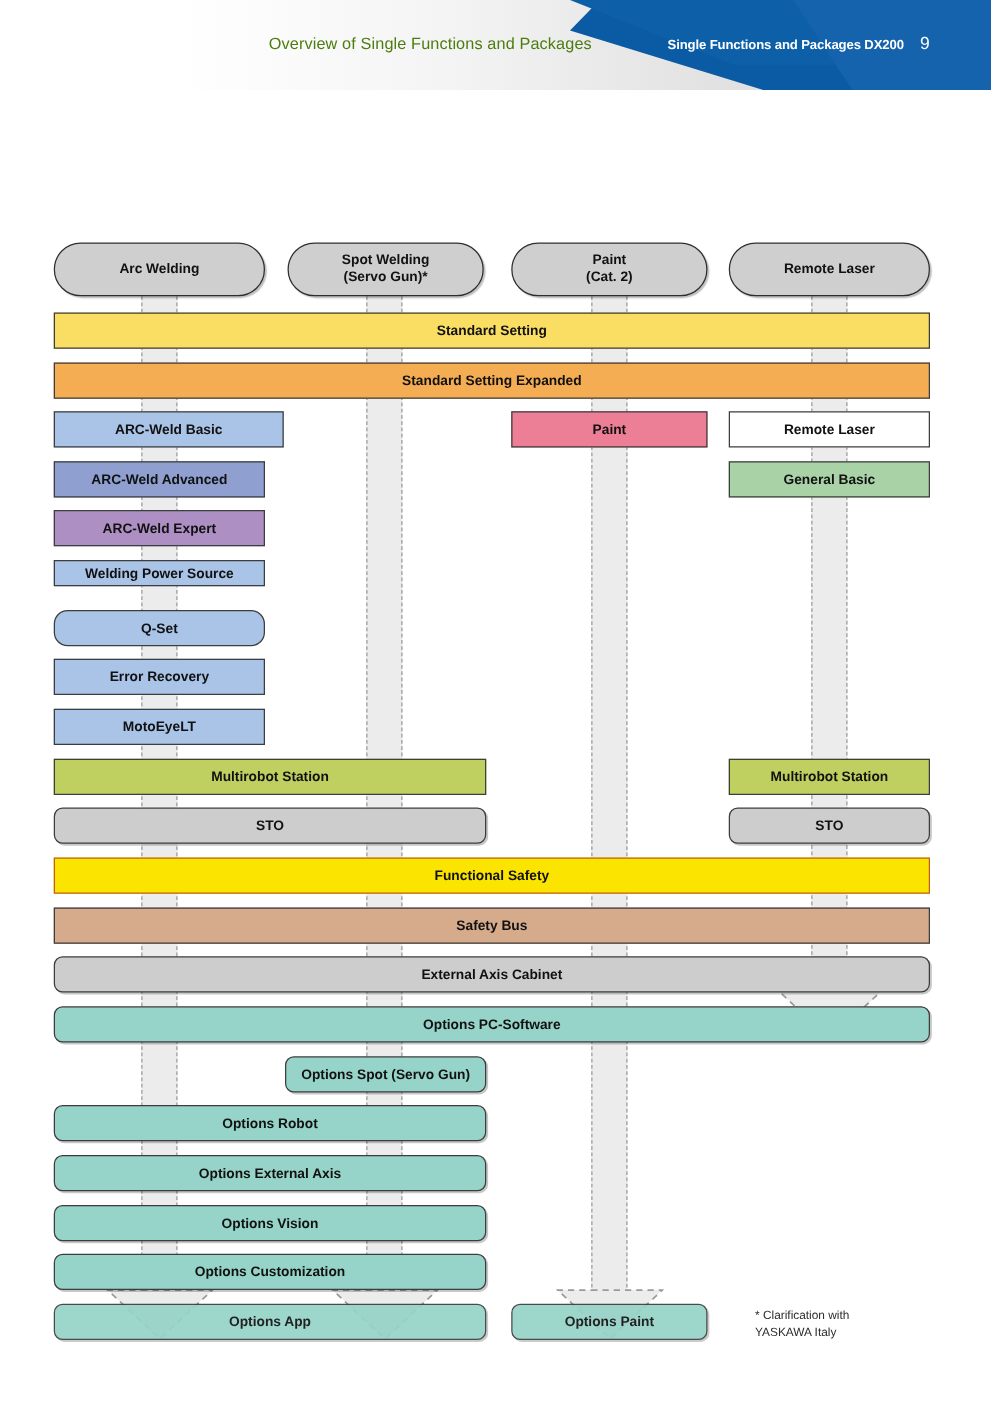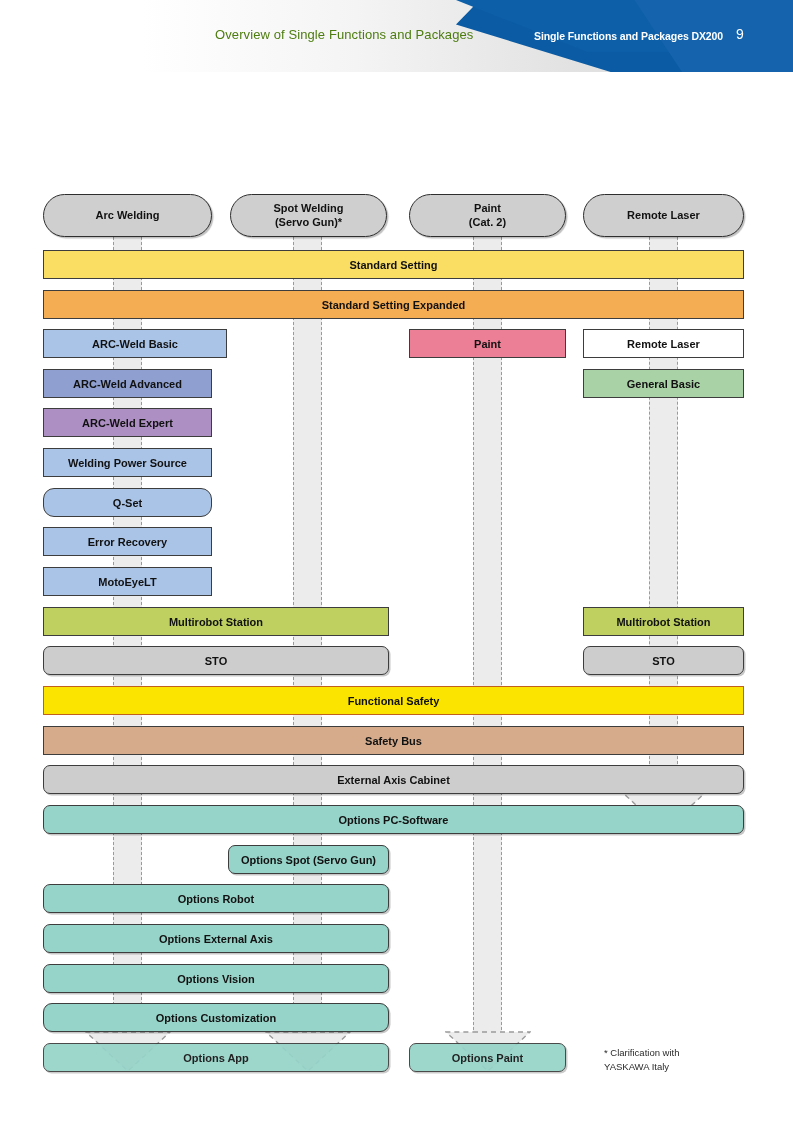--- a/index.html
+++ b/index.html
@@ -170,21 +170,21 @@
   <div class="node" style="left:43px; top:369px; width:169px; height:29px; background:#8e9fd0;">
     <span>ARC-Weld Advanced</span>
   </div>
   <div class="node" style="left:583px; top:369px; width:161px; height:29px; background:#a9d2a6;">
     <span>General Basic</span>
   </div>
 
   <div class="node" style="left:43px; top:408px; width:169px; height:29px; background:#ad8fc4;">
     <span>ARC-Weld Expert</span>
   </div>
-  <div class="node" style="left:43px; top:448px; width:169px; height:29px; background:#aac4e8;">
+  <div class="node" style="left:43px; top:448px; width:169px; height:21px; background:#aac4e8;">
     <span>Welding Power Source</span>
   </div>
   <div class="node" style="left:43px; top:488px; width:169px; height:29px; background:#aac4e8;border-radius:11px;">
     <span>Q-Set</span>
   </div>
   <div class="node" style="left:43px; top:527px; width:169px; height:29px; background:#aac4e8;">
     <span>Error Recovery</span>
   </div>
   <div class="node" style="left:43px; top:567px; width:169px; height:29px; background:#aac4e8;">
     <span>MotoEyeLT</span>
@@ -222,21 +222,21 @@
   </div>
   <div class="node round shadow" style="left:43px; top:884px; width:346px; height:29px; background:#96d3c8;">
     <span>Options Robot</span>
   </div>
   <div class="node round shadow" style="left:43px; top:924px; width:346px; height:29px; background:#96d3c8;">
     <span>Options External Axis</span>
   </div>
   <div class="node round shadow" style="left:43px; top:964px; width:346px; height:29px; background:#96d3c8;">
     <span>Options Vision</span>
   </div>
-  <div class="node round shadow" style="left:43px; top:1003px; width:346px; height:29px; background:#96d3c8;border-radius:9px;">
+  <div class="node round shadow" style="left:43px; top:1003px; width:346px; height:29px; background:#96d3c8;">
     <span>Options Customization</span>
   </div>
   <div class="node round shadow translucent" style="left:43px; top:1043px; width:346px; height:29px; background:#96d3c8;">
     <span>Options App</span>
   </div>
   <div class="node round shadow translucent" style="left:409px; top:1043px; width:157px; height:29px; background:#96d3c8;">
     <span>Options Paint</span>
   </div>
 
   <div class="footnote" style="left:604px; top:1046px; width:140px;">

